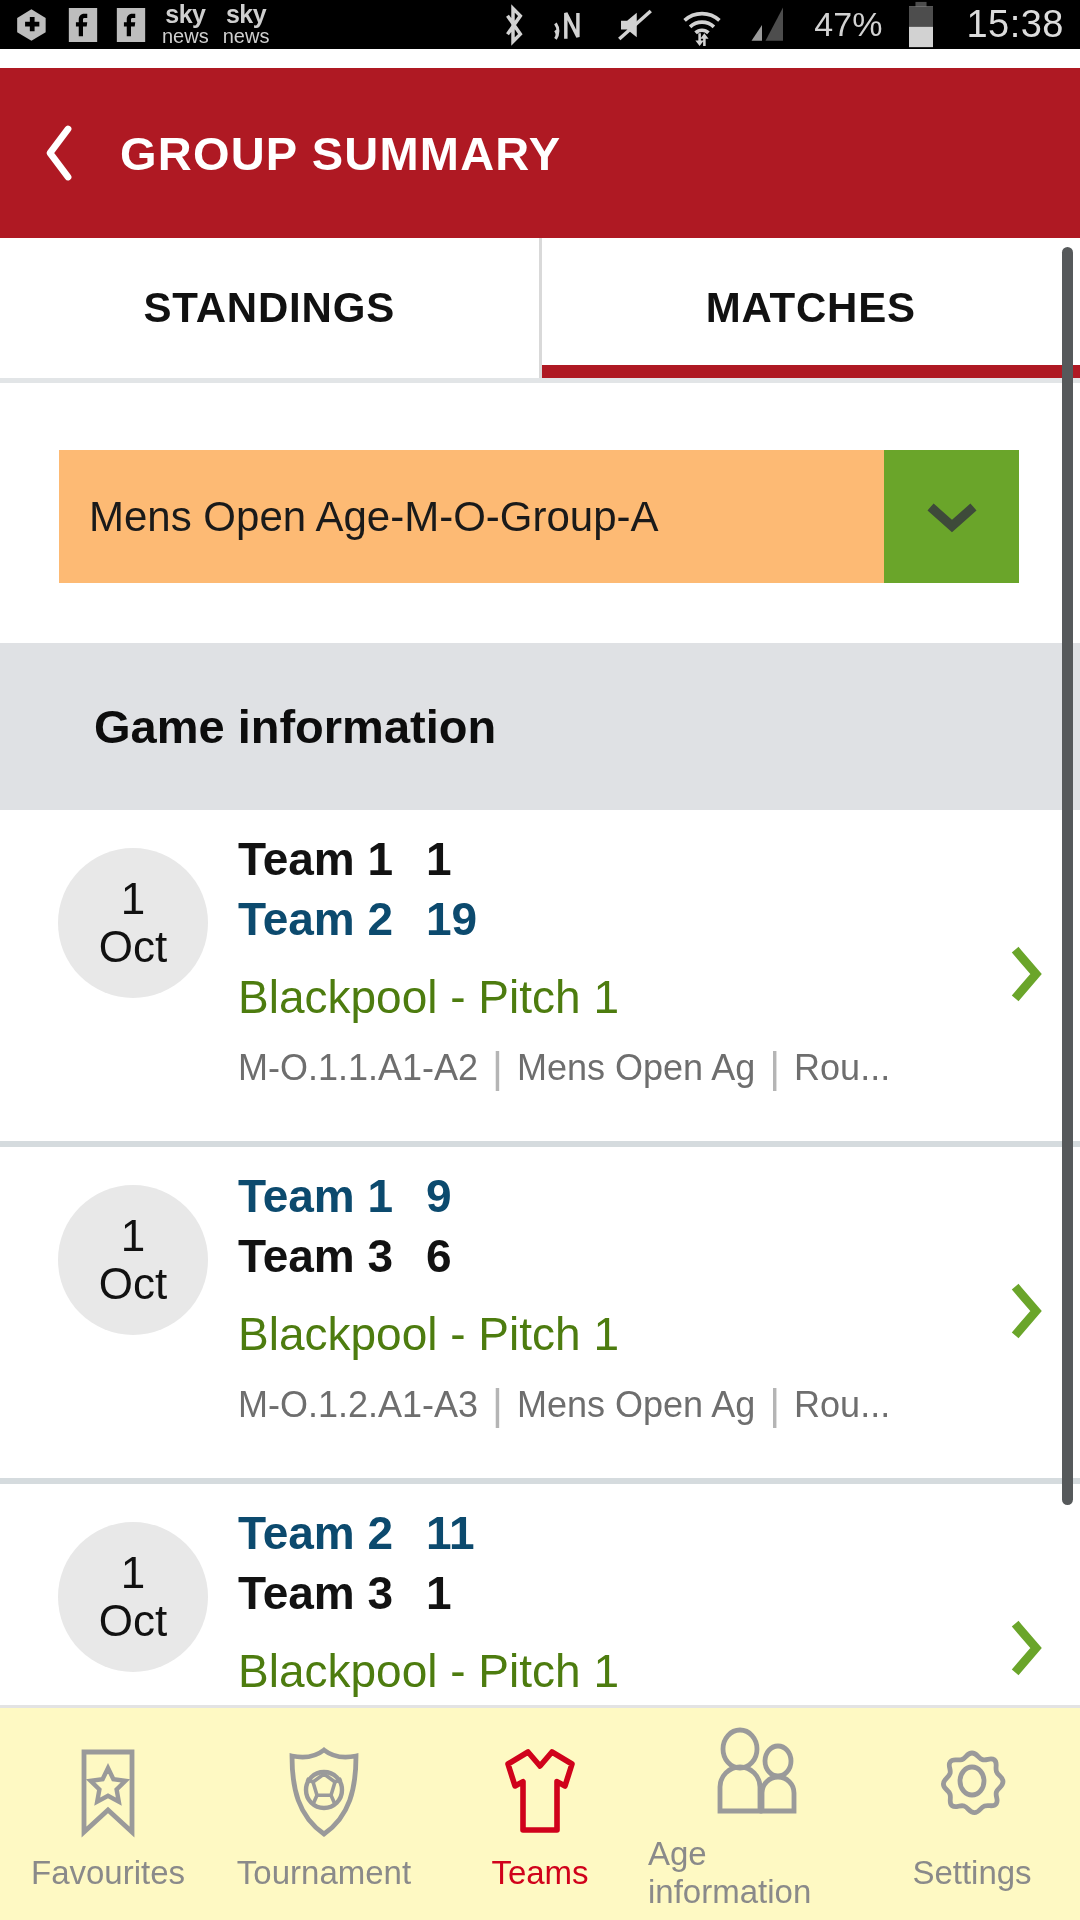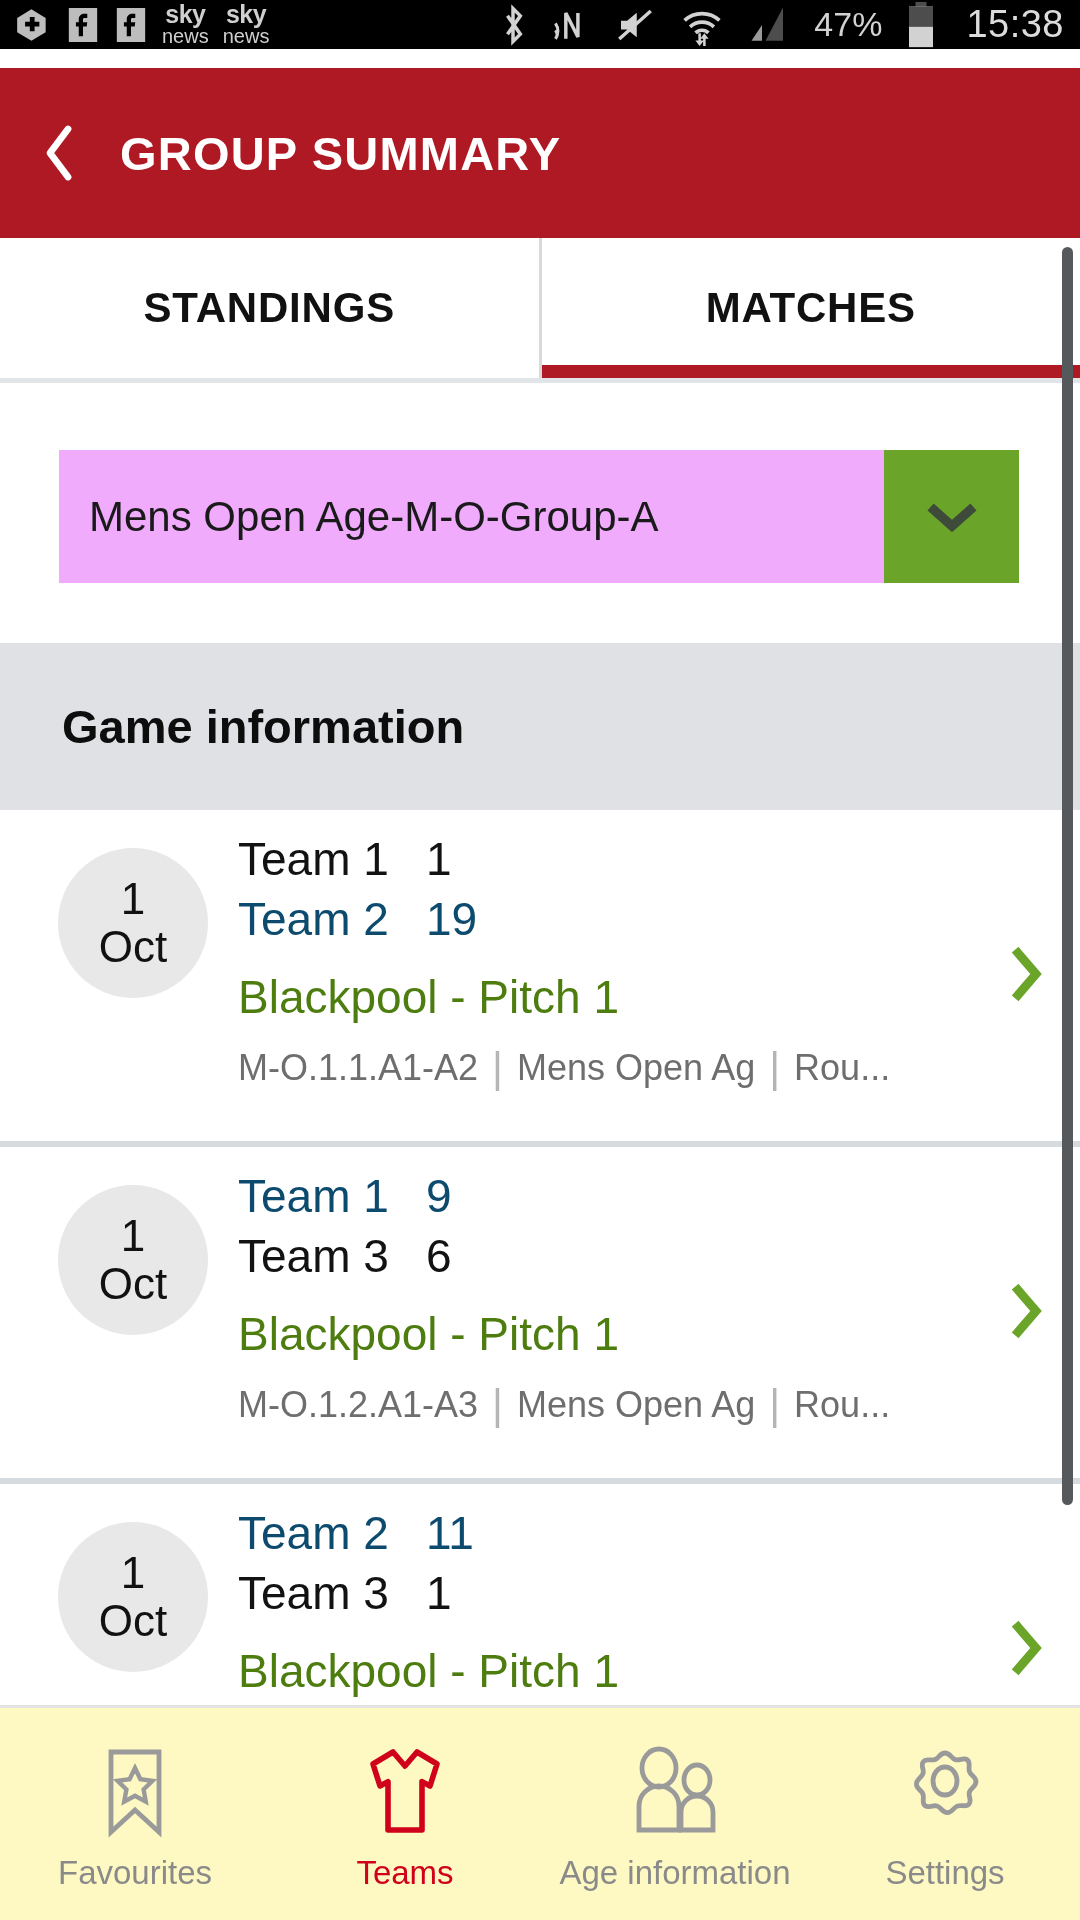--- a/index.html
+++ b/index.html
@@ -52,52 +52,52 @@
   .tabs-underline {
     position:absolute; top:378px; left:0; width:1080px; height:5px; background:#e2e5e7;
   }
 
   
   .filter-wrap {
     position:absolute; top:383px; left:0; width:1080px; height:260px; background:#ffffff;
   }
   .dropdown {
     position:absolute; top:67px; left:59px; width:960px; height:133px;
-    display:flex; background:#f0abfc;
+    display:flex; background:#fdba74;
   }
   .dropdown-value {
     flex:1; display:flex; align-items:center; padding-left:30px;
     font-size:42px; color:#1a1a1a;
   }
   .dropdown-btn {
     width:135px; background:#6AA52A; display:flex; align-items:center; justify-content:center;
   }
 
   
   .section-head {
     position:absolute; top:643px; left:0; width:1080px; height:167px;
-    background:#dfe1e4; display:flex; align-items:center; padding-left:62px;
+    background:#dfe1e4; display:flex; align-items:center; padding-left:94px;
   }
   .section-head-label { font-size:47px; font-weight:bold; color:#0d0d0d; }
 
   
   .list { position:absolute; top:810px; left:0; width:1080px; height:895px; overflow:hidden; background:#ffffff; }
   .match {
     position:relative; width:1080px; height:337px; background:#ffffff;
     border-bottom:6px solid #d5dbde;
   }
   .date-badge {
     position:absolute; left:58px; top:38px; width:150px; height:150px; border-radius:50%;
     background:#e8e8e8; display:flex; flex-direction:column;
     align-items:center; justify-content:center; line-height:1.08;
   }
   .date-day { font-size:44px; color:#111111; }
   .date-mon { font-size:44px; color:#111111; }
   .match-body { position:absolute; left:238px; top:22px; right:110px; }
-  .score-row { display:flex; align-items:baseline; font-size:46px; font-weight:normal; margin-bottom:6px; }
+  .score-row { display:flex; align-items:baseline; font-size:46px; font-weight:bold; margin-bottom:6px; }
   .score-row .tname { min-width:188px; }
   .score-row .tscore { }
   .win { color:#0c4a6e; }
   .lose { color:#121212; }
   .venue { font-size:46px; color:#4d7c0f; margin-top:24px; }
   .meta { display:flex; align-items:center; margin-top:20px; font-size:36px; color:#6e6e6e; }
   .meta span { white-space:nowrap; }
   .meta .sep { color:#b5b5b5; margin:0 14px; font-size:42px; }
   .row-chevron { position:absolute; right:34px; top:50%; transform:translateY(-50%); }
 
@@ -307,20 +307,30 @@
     <div class="nav-item">
       <div class="nav-icon">
         <svg width="72" height="92" viewBox="0 0 36 46">
           <path fill="none" stroke="#9a9a9a" stroke-width="2.4" d="M6 3h24v40l-12-11-12 11z"></path>
           <path fill="none" stroke="#9a9a9a" stroke-width="2.2" d="M18 11l2.7 5.6 6 .8-4.4 4.3 1.1 6.1-5.4-2.9-5.4 2.9 1.1-6.1-4.4-4.3 6-.8z"></path>
         </svg>
       </div>
       <span class="nav-label">Favourites</span>
     </div>
 
+    <div class="nav-item">
+      <div class="nav-icon">
+        <svg width="78" height="92" viewBox="0 0 38 46">
+          <path fill="none" stroke="#9a9a9a" stroke-width="2.4" d="M19 2c-5 4-11 4-16 3 0 16 3 30 16 39 13-9 16-23 16-39-5 1-11 1-16-3z"></path>
+          <circle cx="19" cy="22" r="9" fill="none" stroke="#9a9a9a" stroke-width="2.2"></circle>
+          <path fill="none" stroke="#9a9a9a" stroke-width="1.8" d="M19 14l5.5 4-2 6.6h-7L13.5 18z M19 14v-1 M24.5 18l3.3-1.5 M22.5 24.6l2.2 5 M15.5 24.6l-2.2 5 M13.5 18l-3.3-1.5"></path>
+        </svg>
+      </div>
+      <span class="nav-label">Tournament</span>
+    </div>
 
     <div class="nav-item active">
       <div class="nav-icon">
         <svg width="92" height="92" viewBox="0 0 46 46">
           <path fill="none" stroke="#D0021B" stroke-width="2.8" stroke-linejoin="round" d="M17 3 7 9l3.5 11 4-2.2V42h17V17.8l4 2.2L39 9 29 3l-6 7z"></path>
         </svg>
       </div>
       <span class="nav-label">Teams</span>
     </div>
 

